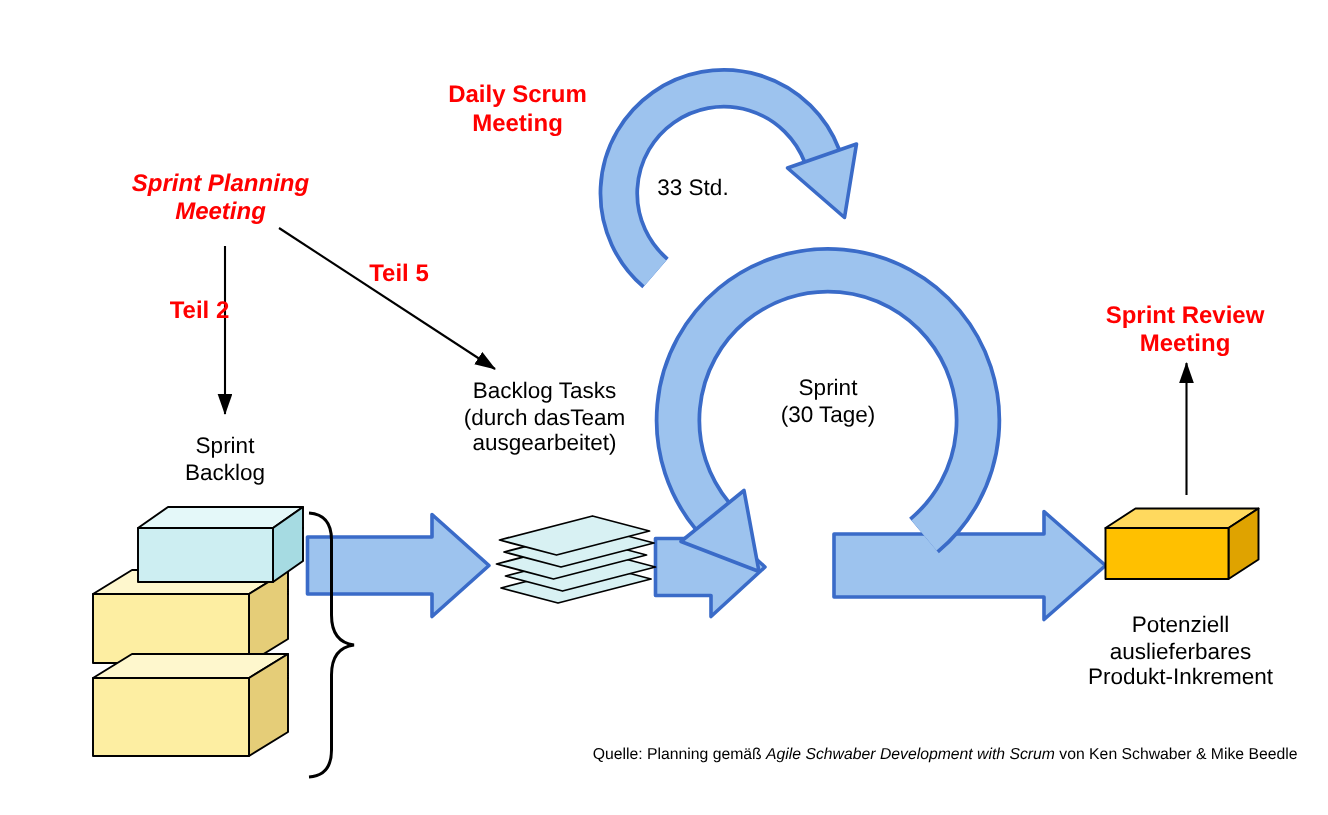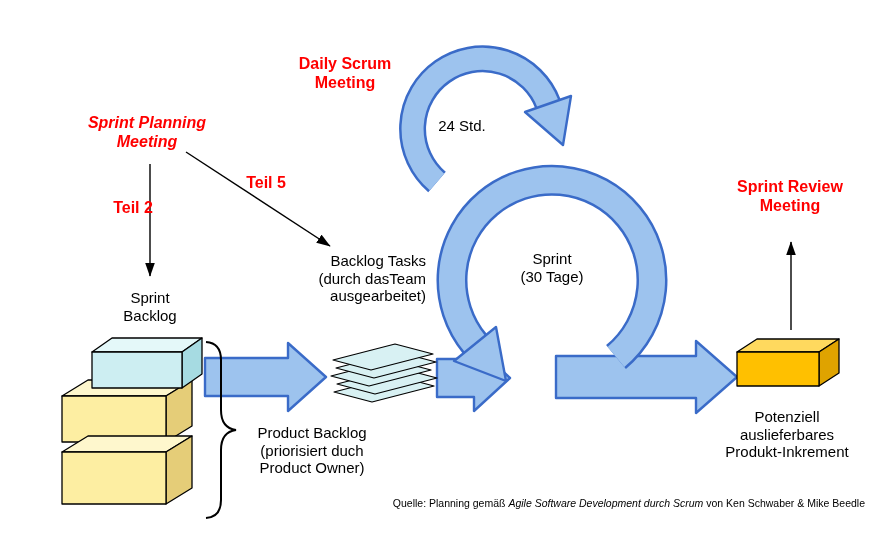--- a/index.html
+++ b/index.html
@@ -142,47 +142,44 @@
     </g>
 
     <g>
       <path class="brace" d="M 206 342 Q 221 343 221 360 L 221 410 Q 221 428 236 430 Q 221 432 221 450 L 221 500 Q 221 517 206 518"></path>
     </g>
   </svg>
 
   <div class="label red" style="left:265px; top:55px; width:160px;">Daily Scrum
 Meeting</div>
 
-  <div class="label" style="left:422px; top:117px; width:80px;">24 Std.</div>
+  <div class="label" style="left:422px; top:117px; width:80px;">33 Std.</div>
 
   <div class="label red" style="left:67px; top:114px; width:160px;font-style:italic;">Sprint Planning
 Meeting</div>
 
   <div class="label red" style="left:93px; top:199px; width:80px;">Teil 2</div>
 
   <div class="label red" style="left:226px; top:174px; width:80px;">Teil 5</div>
 
   <div class="label" style="left:492px; top:250px; width:120px;">Sprint
 (30 Tage)</div>
 
-  <div class="label red" style="left:710px; top:178px; width:160px;">Sprint Review
+  <div class="label red" style="left:710px; top:202px; width:160px;">Sprint Review
 Meeting</div>
 
   <div class="label" style="left:80px; top:289px; width:140px;">Sprint
 Backlog</div>
 
-  <div class="label" style="left:260px; top:252px; width:166px;text-align:right;">Backlog Tasks
+  <div class="label" style="left:280px; top:252px; width:166px;">Backlog Tasks
 (durch dasTeam
 ausgearbeitet)</div>
 
-  <div class="label" style="left:232px; top:424px; width:160px;">Product Backlog
-(priorisiert duch
-Product Owner)</div>
 
   <div class="label" style="left:702px; top:408px; width:170px;">Potenziell
 auslieferbares
 Produkt-Inkrement</div>
 
   <div class="source-line">
-    <span>Quelle: Planning gemäß </span><span class="ital">Agile Software Development durch Scrum</span><span> von Ken Schwaber &amp; Mike Beedle</span>
+    <span>Quelle: Planning gemäß </span><span class="ital">Agile Schwaber Development with Scrum</span><span> von Ken Schwaber &amp; Mike Beedle</span>
   </div>
 
 </div>
 
 </body></html>

